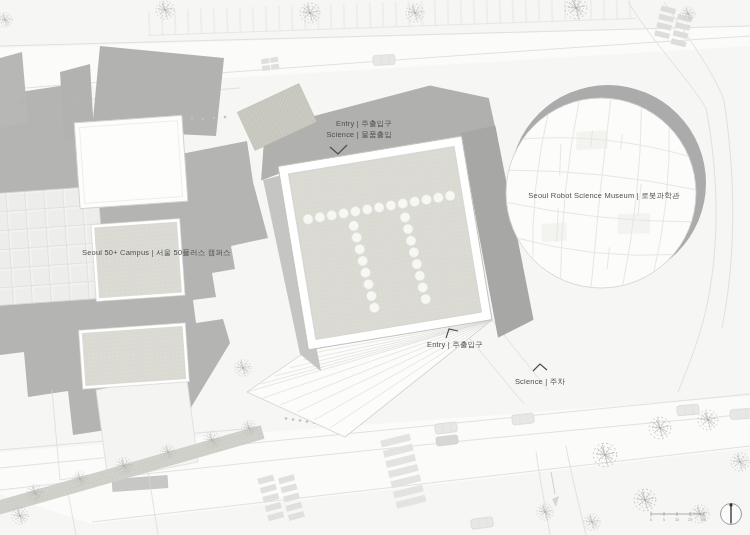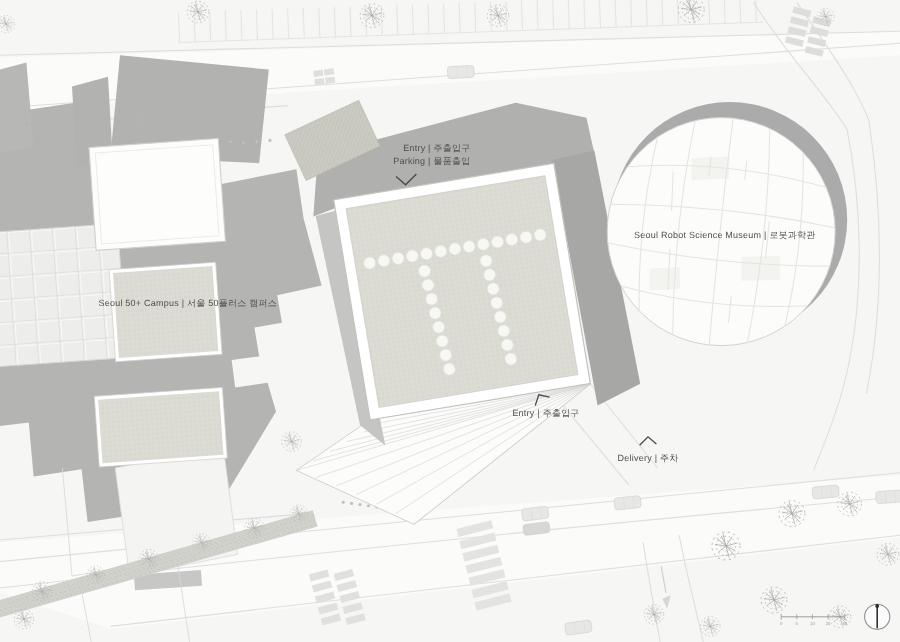--- a/index.html
+++ b/index.html
@@ -340,24 +340,24 @@
   </g>
   <g>
     <circle cx="731" cy="514" r="10.5" fill="rgba(255,255,255,0.6)" stroke="#8f8f8f" stroke-width="0.9"></circle>
     <line x1="731" y1="503.5" x2="731" y2="523.5" stroke="#2e2e2e" stroke-width="1.3"></line>
     <circle cx="731" cy="505" r="1.6" fill="#2e2e2e"></circle>
   </g>
 </svg>
 
 <div class="lbl right" style="left:292px;top:118px;width:100px;">
   <div>Entry | 주출입구</div>
-  <div>Parking | 물품출입</div>
+  <div>Science | 물품출입</div>
 </div>
 
 <div class="lbl" style="left:46px;top:247px;margin-left:36px;">Seoul 50+ Campus | 서울 50플러스 캠퍼스</div>
 
 <div class="lbl center" style="left:519px;top:190px;width:170px;text-align:center;">Seoul Robot Science Museum | 로봇과학관</div>
 
 <div class="lbl center" style="left:420px;top:339px;width:70px;">Entry | 주출입구</div>
 
-<div class="lbl center" style="left:505px;top:376px;width:70px;">Delivery | 주차</div>
+<div class="lbl center" style="left:505px;top:376px;width:70px;">Science | 주차</div>
 
 </div>
 
 </body></html>

